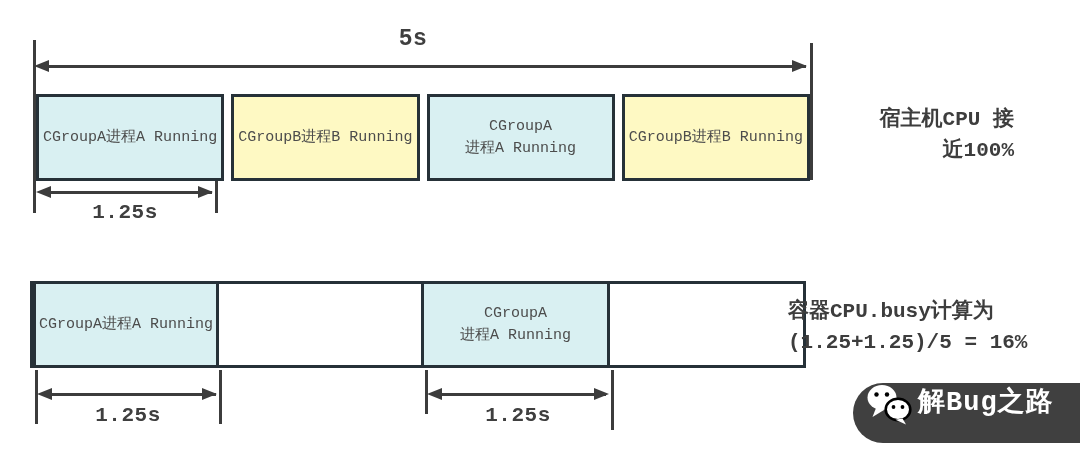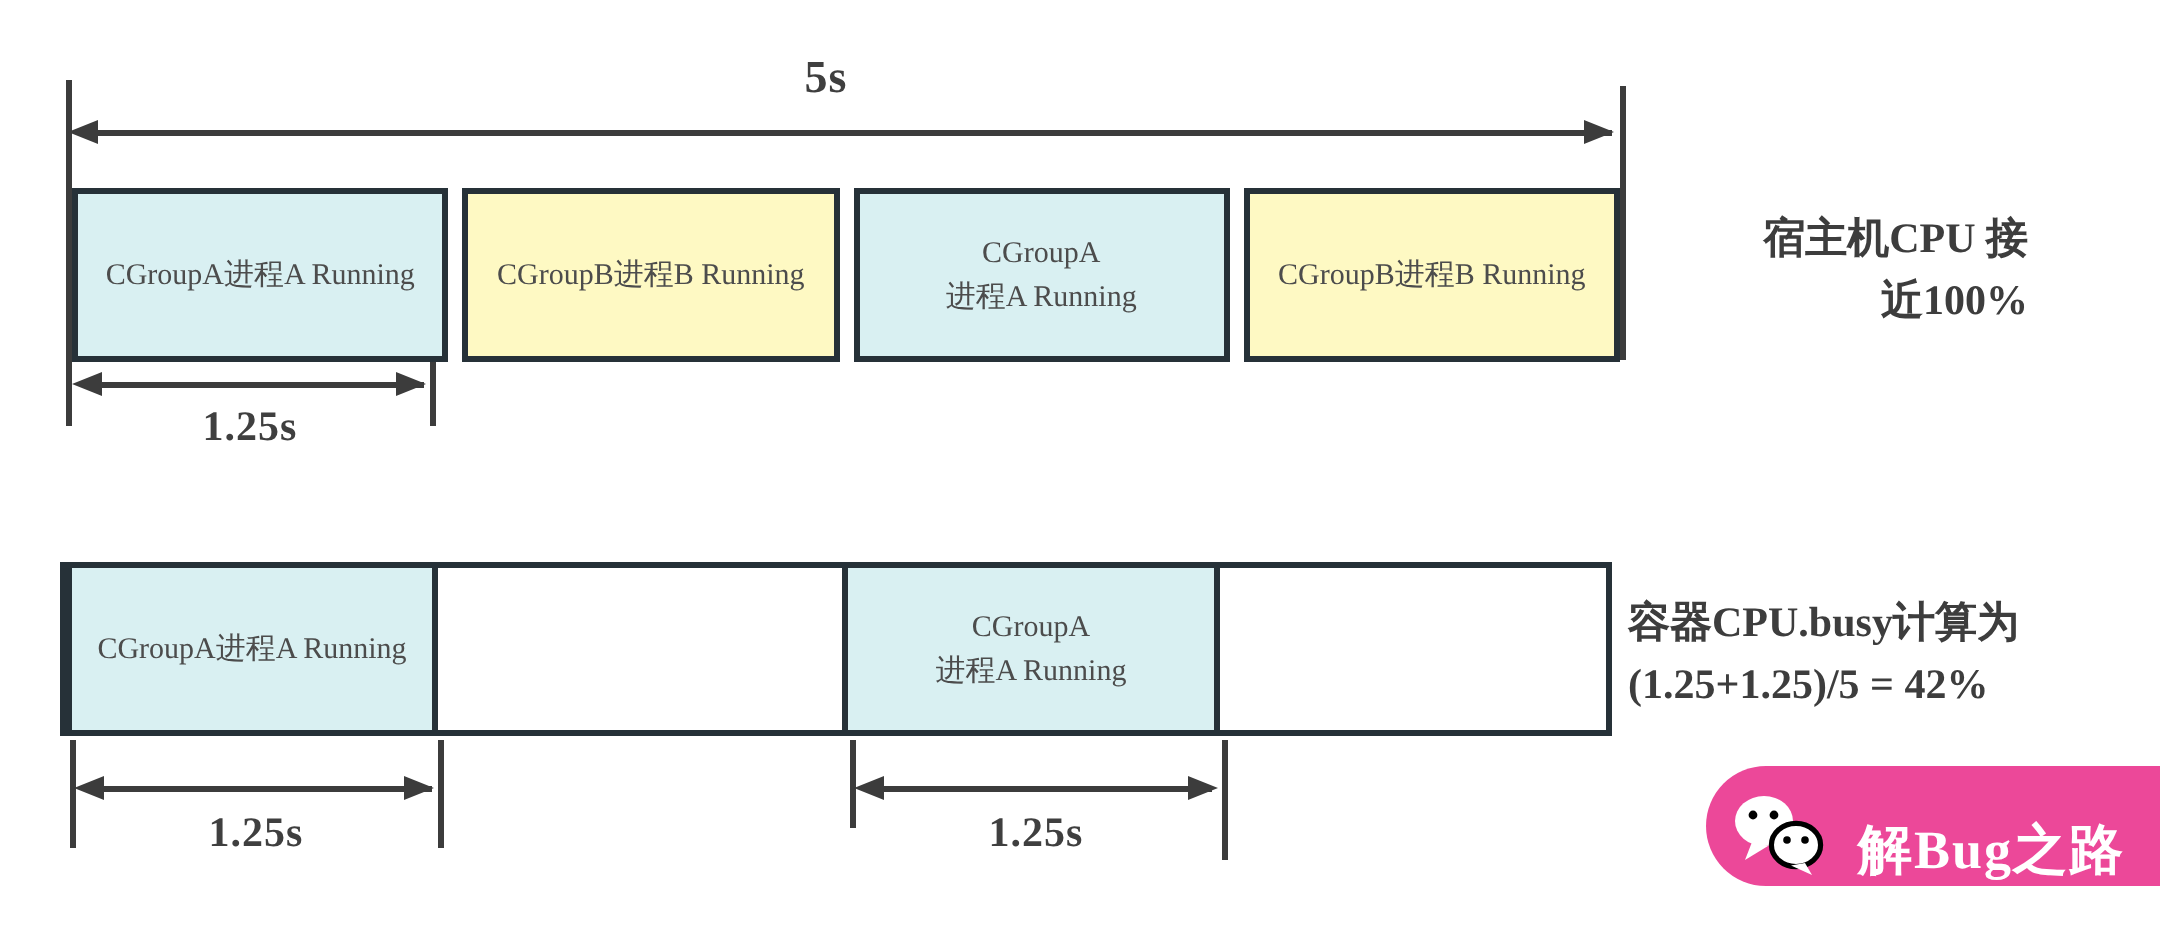--- a/index.html
+++ b/index.html
@@ -1,19 +1,19 @@
 <!DOCTYPE html>
 <html><head>
 <meta charset="utf-8">
 <style>
   * { margin:0; padding:0; box-sizing:border-box; }
   html,body { background:#ffffff; }
   .canvas {
     position:relative; width:1080px; height:464px; background:#ffffff;
-    font-family:Liberation Serif, serif; overflow:hidden;
+    font-family:Liberation Mono, monospace; overflow:hidden;
   }
   
   .tick { position:absolute; width:3px; background:#3c3c3c; }
   .hline { position:absolute; height:3px; background:#3c3c3c; }
   .arrow-left  { position:absolute; width:0; height:0;
                  border-top:6px solid transparent; border-bottom:6px solid transparent;
                  border-right:15px solid #3c3c3c; }
   .arrow-right { position:absolute; width:0; height:0;
                  border-top:6px solid transparent; border-bottom:6px solid transparent;
                  border-left:15px solid #3c3c3c; }
@@ -33,22 +33,22 @@
   .bottom-bar .seg { position:absolute; top:-3px; height:87px; }
   .bseg1 { left:0px; width:186px; }
   .bseg2 { left:388px; width:189px; }
   .line { display:block; }
   
   .annotation { position:absolute; font-size:21px; font-weight:600; color:#3d3d3d;
                 line-height:31px; }
   .annotation.centered { text-align:right; }
   
   .watermark { position:absolute; left:853px; top:383px; width:227px; height:60px;
-               background:#ec4899; border-radius:30px 0 0 30px;
-               display:flex; align-items:flex-end; padding-left:12px; gap:16px; }
+               background:#404040; border-radius:30px 0 0 30px;
+               display:flex; align-items:flex-start; padding-left:12px; gap:5px; }
   .watermark-text { color:#ffffff; font-size:27px; font-weight:600; letter-spacing:1px; }
 </style>
 </head>
 <body>
 
 <div class="canvas">
 
   <div class="dim-label" style="left:378px; top:26px; width:70px; font-size:23px;">5s</div>
   <div class="tick" style="left:33px; top:40px; height:173px;"></div>
   <div class="tick" style="left:810px; top:43px; height:137px;"></div>
@@ -104,23 +104,23 @@
   <div class="arrow-right" style="left:202px; top:388px;"></div>
   <div class="dim-label" style="left:58px; top:404px; width:140px;">1.25s</div>
 
   <div class="tick" style="left:425px; top:370px; height:44px;"></div>
   <div class="tick" style="left:611px; top:370px; height:60px;"></div>
   <div class="hline" style="left:432px; top:393px; width:174px;"></div>
   <div class="arrow-left" style="left:427px; top:388px;"></div>
   <div class="arrow-right" style="left:594px; top:388px;"></div>
   <div class="dim-label" style="left:448px; top:404px; width:140px;">1.25s</div>
 
-  <div class="annotation" style="left:814px; top:296px; width:245px;">
+  <div class="annotation" style="left:788px; top:296px; width:245px;">
     <span class="line">容器CPU.busy计算为</span>
-    <span class="line">(1.25+1.25)/5 = 42%</span>
+    <span class="line">(1.25+1.25)/5 = 16%</span>
   </div>
 
   <div class="watermark">
     <span>
       <svg width="48" height="42" viewBox="0 0 48 42">
         <ellipse cx="17" cy="14.5" rx="14.5" ry="12.5" fill="#ffffff"></ellipse>
         <path d="M11 25 L7.5 34 L19 27 Z" fill="#ffffff"></path>
         <circle cx="11.5" cy="11.5" r="2.2" fill="#000000"></circle>
         <circle cx="22" cy="11.5" r="2.2" fill="#000000"></circle>
         <ellipse cx="33" cy="26.5" rx="12.3" ry="10.8" fill="#ffffff" stroke="#000000" stroke-width="2.6"></ellipse>

